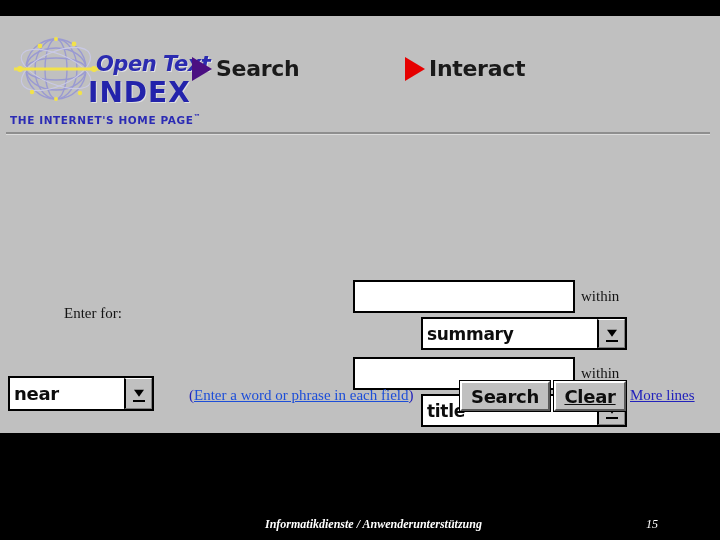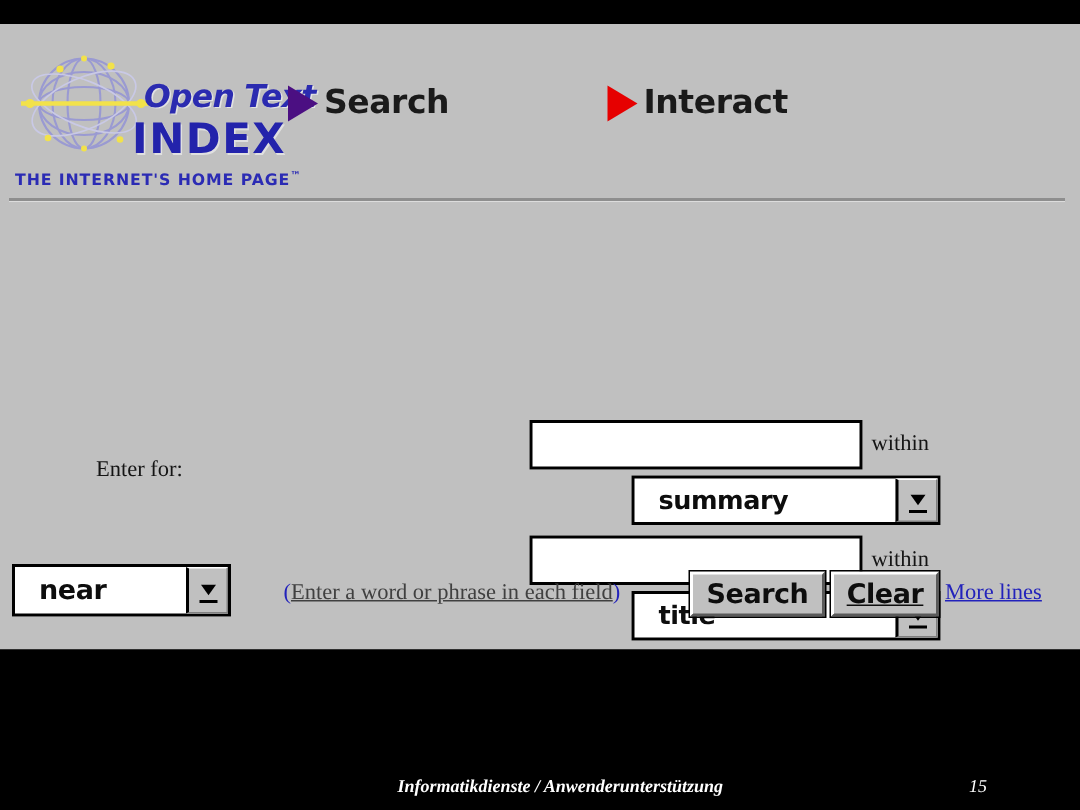--- a/index.html
+++ b/index.html
@@ -104,21 +104,21 @@
   
   .combo{
     position:absolute;
     background:#ffffff;
     border:2px solid #000000;
     box-sizing:border-box;
     display:flex;align-items:stretch;
   }
   .combo .ctext{
     flex:1;display:flex;align-items:center;
-    padding-left:16px;overflow:hidden;
+    padding-left:4px;overflow:hidden;
     font-family:"DejaVu Sans", sans-serif;
     font-size:17px;font-weight:bold;color:#0d0d0d;
     white-space:nowrap;letter-spacing:-0.3px;
   }
   .combo .cbtn{
     width:28px;flex:0 0 28px;
     background:#c0c0c0;
     border-left:2px solid #000000;
     border-top:1px solid #ffffff;
     border-right:1px solid #808080;
@@ -148,21 +148,21 @@
   #combo-near .ctext,#combo-followedby .ctext{font-size:18px;}
 
   
   #actionrow{position:absolute;left:0;top:365px;width:720px;height:34px;}
 
   #hint{
     position:absolute;left:189px;top:6px;
     font-family:"Liberation Serif", serif;
     font-size:15px;color:#2020b0;white-space:nowrap;
   }
-  #hint .lnk{color:#404040;text-decoration:underline;}
+  #hint .lnk{color:#1d4ed8;text-decoration:underline;}
   #hint .paren{color:#2222bb;text-decoration:none;}
 
   .btn3d{
     position:absolute;
     background:#c0c0c0;
     border-top:2px solid #ffffff;
     border-left:2px solid #ffffff;
     border-right:2px solid #5a5a5a;
     border-bottom:2px solid #5a5a5a;
     outline:1px solid #000000;

